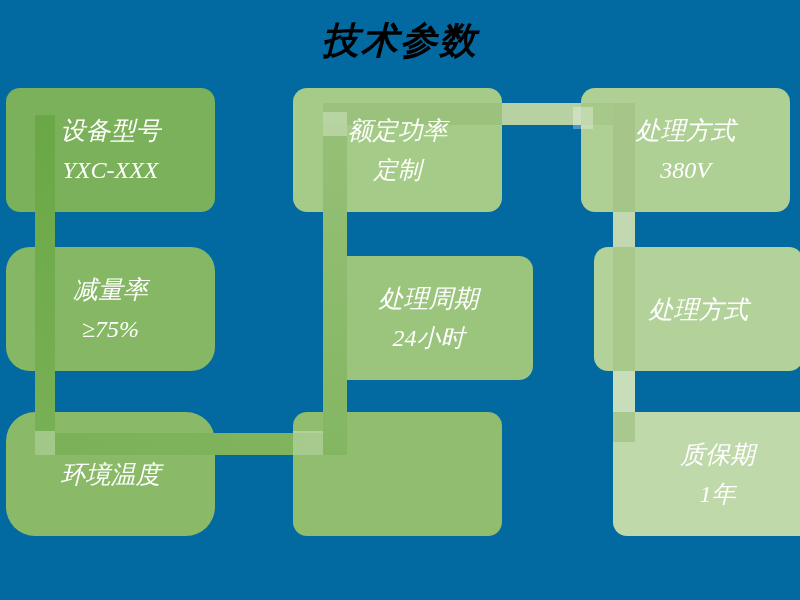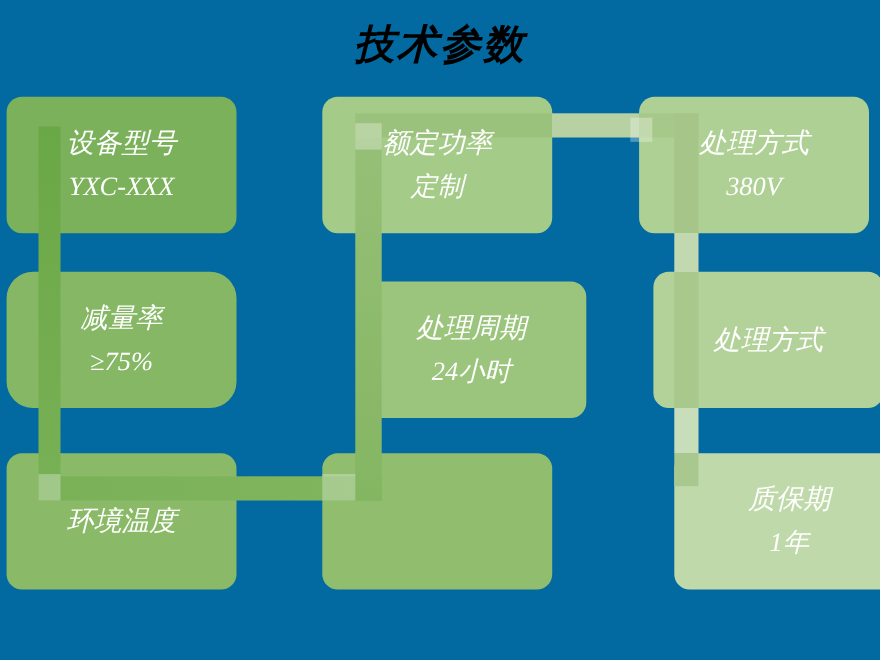--- a/index.html
+++ b/index.html
@@ -11,21 +11,21 @@
                font-family:"Liberation Sans","DejaVu Sans",sans-serif;}
 
   
   .card{position:absolute;width:209px;height:124px;border-radius:14px;}
   .p0{left:6px;  top:88px;}
   .p1{left:293px;top:88px;}
   .p2{left:581px;top:88px;}
   .p3{left:6px;  top:247px;border-radius:24px;}
   .p4{left:293px;top:256px;margin-left:31px;}
   .p5{left:581px;top:247px;margin-left:13px;}
-  .p6{left:6px;  top:412px;}
+  .p6{left:6px;  top:412px;border-radius:29px;}
   .p7{left:293px;top:412px;}
   .p8{left:613px;top:412px;}
 
   
   .seg{position:absolute;}
   .seg-col1{left:35px;top:115px;width:20px;height:340px;
             background:linear-gradient(to bottom,#6AA746,#79B156);}
   .seg-bottom{left:35px;top:433px;width:312px;height:22px;
             background:linear-gradient(to right,#7AB157,#81B55F);}
   .seg-col2{left:323px;top:112px;width:24px;height:343px;

